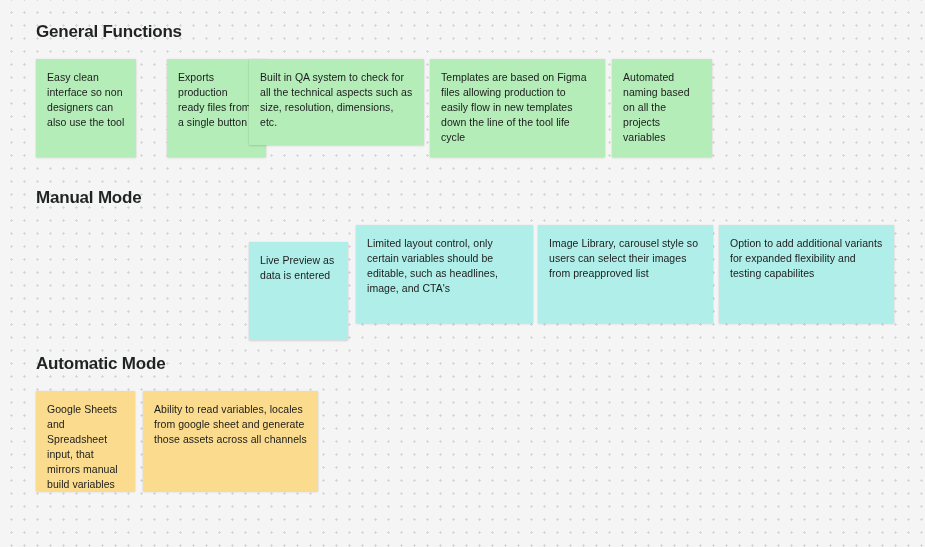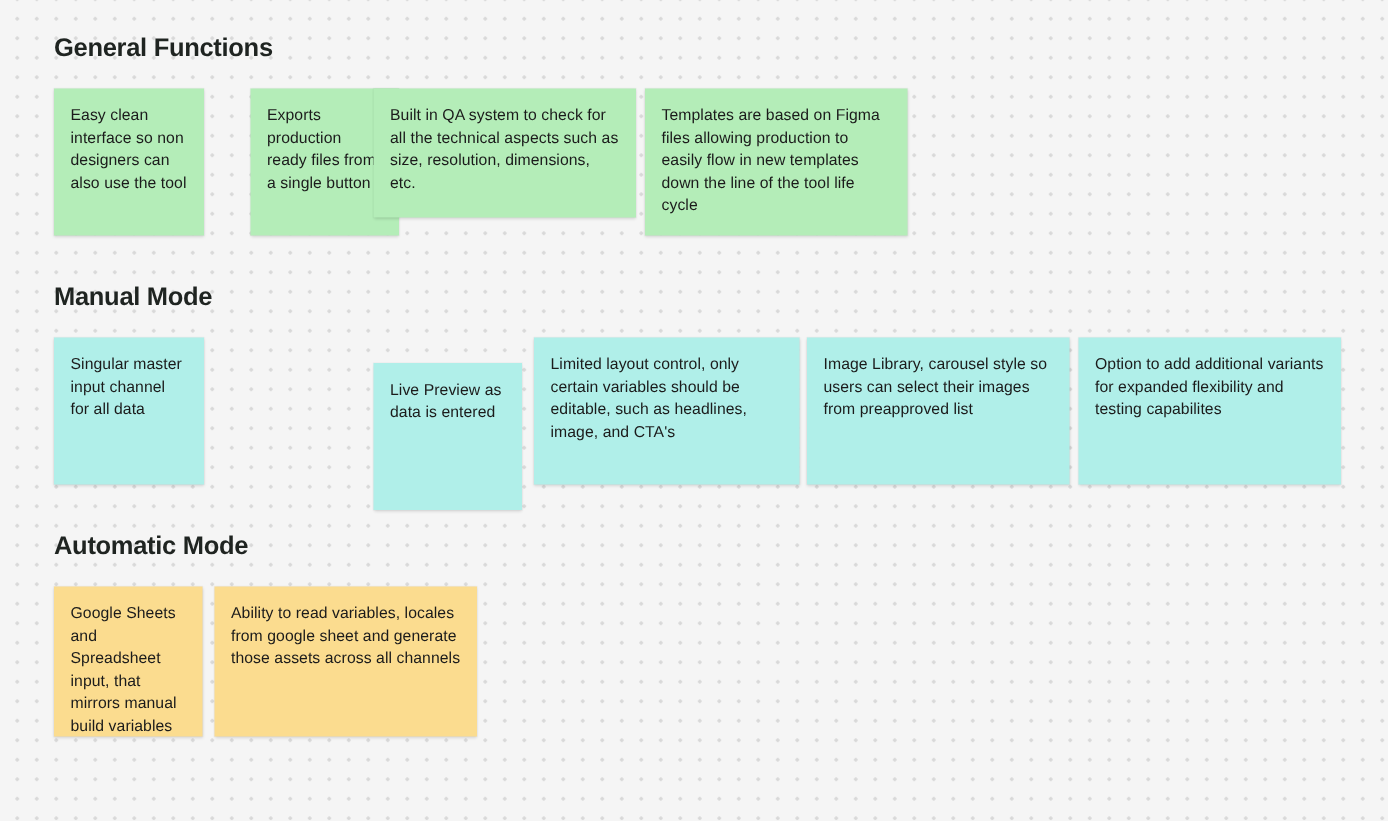--- a/index.html
+++ b/index.html
@@ -66,26 +66,26 @@
   </div>
 
   <div class="card green" style="left:249px; top:59px; width:175px; height:86px;">
     <span class="card-text">Built in QA system to check for all the technical aspects such as size, resolution, dimensions, etc.</span>
   </div>
 
   <div class="card green" style="left:430px; top:59px; width:175px; height:98px;">
     <span class="card-text">Templates are based on Figma files allowing production to easily flow in new templates down the line of the tool life cycle</span>
   </div>
 
+  <div class="card green" style="left:612px; top:59px; width:100px; height:98px;">
+    <span class="card-text">Automated naming based on all the projects variables</span>
+  </div>
 
   <div class="section-title" style="left:36px; top:188px;">Manual Mode</div>
 
-  <div class="card teal" style="left:36px; top:225px; width:100px; height:98px;">
-    <span class="card-text">Singular master input channel for all data</span>
-  </div>
 
 
   <div class="card teal" style="left:249px; top:242px; width:99px; height:98px;">
     <span class="card-text">Live Preview as data is entered</span>
   </div>
 
   <div class="card teal" style="left:356px; top:225px; width:177px; height:98px;">
     <span class="card-text">Limited layout control, only certain variables should be editable, such as headlines, image, and CTA's</span>
   </div>
 

